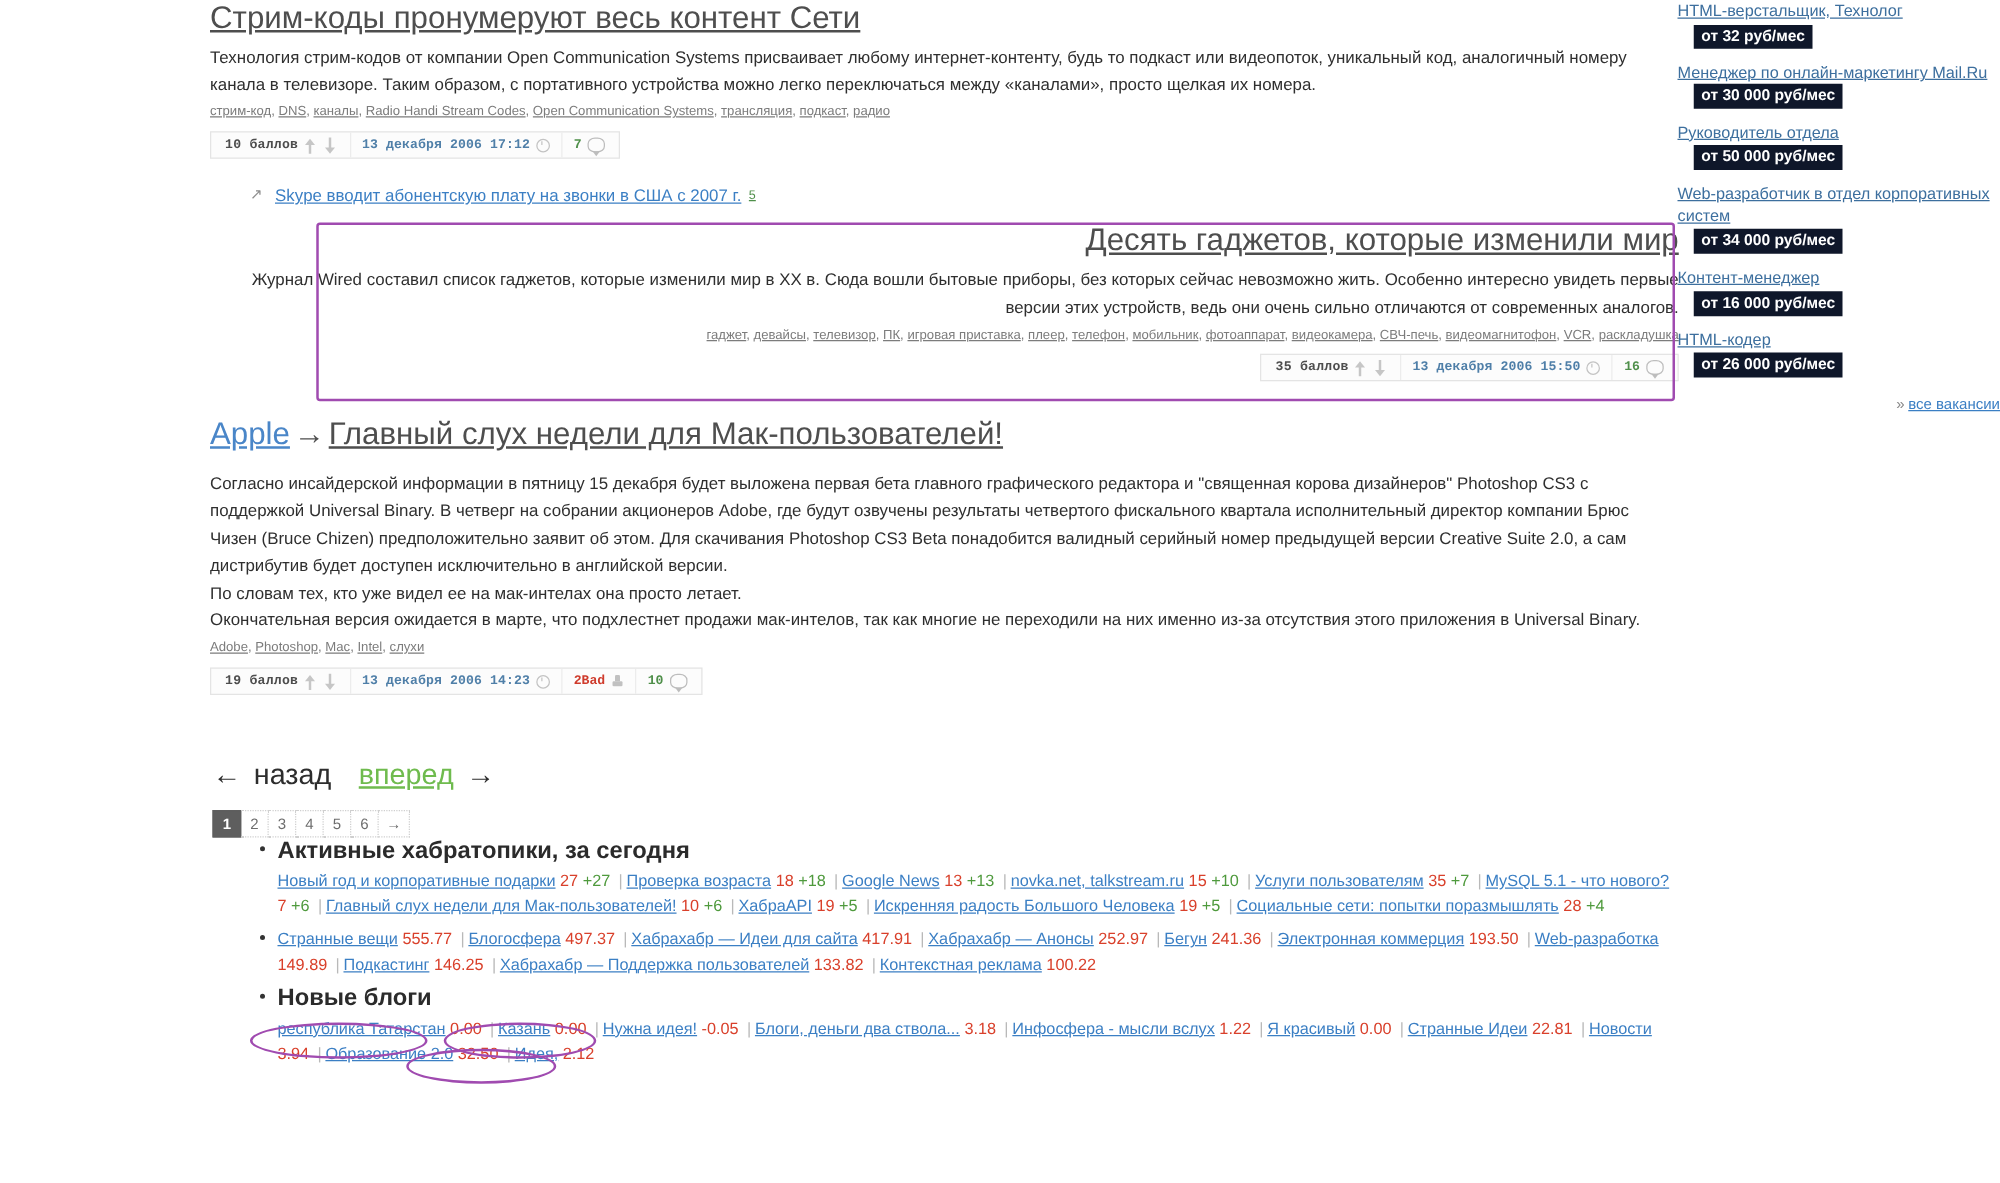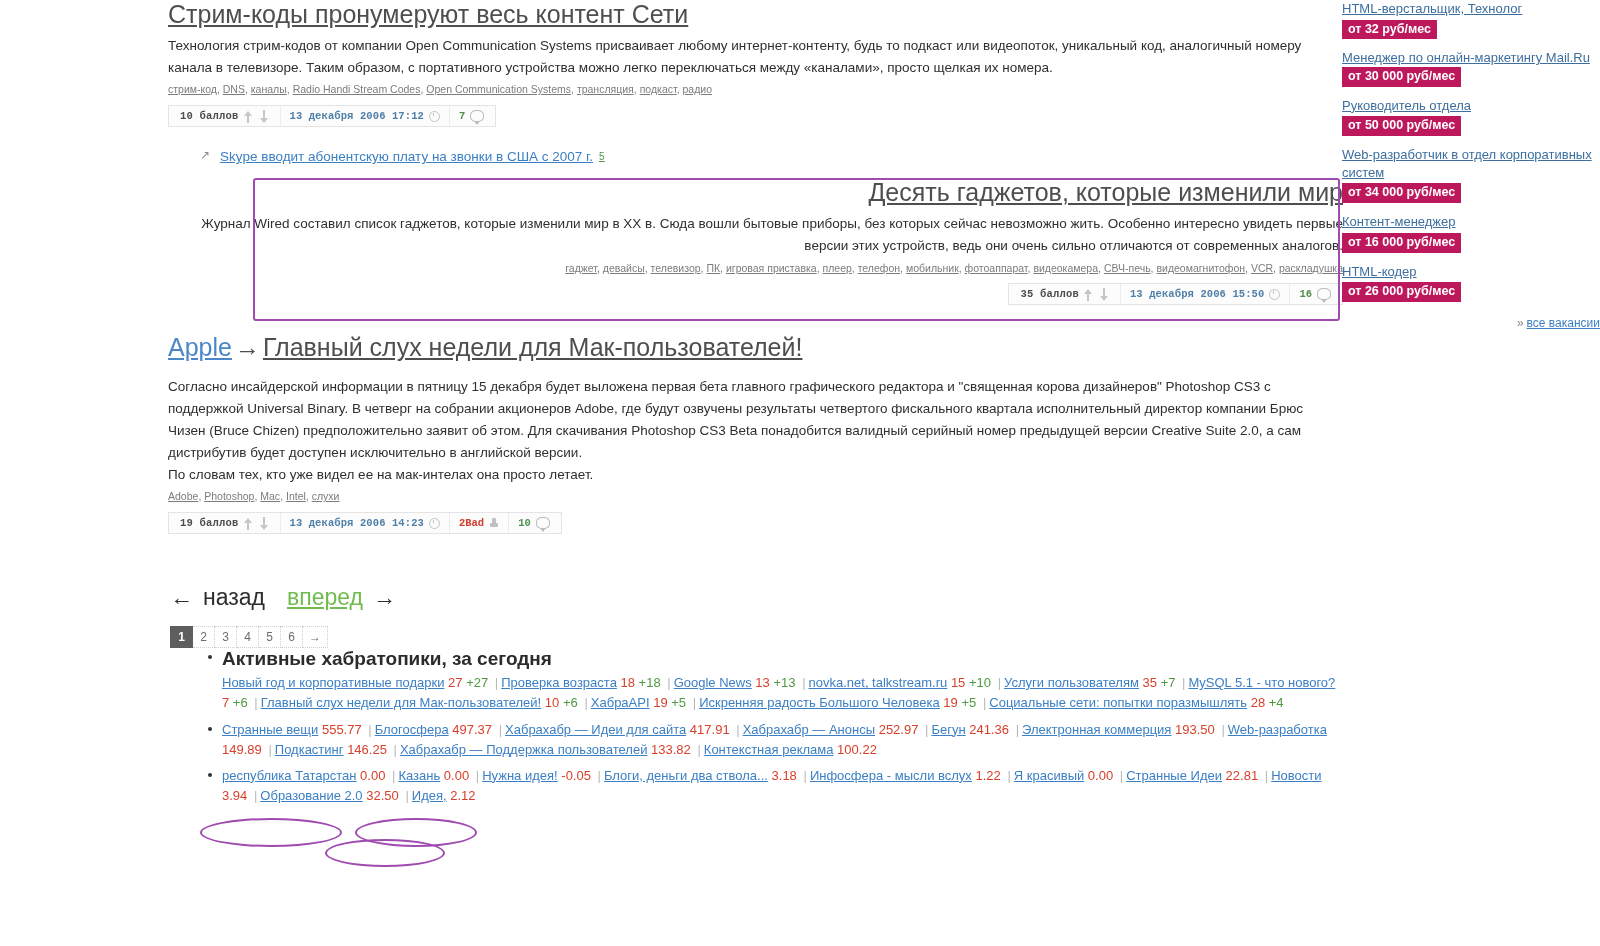--- a/index.html
+++ b/index.html
@@ -250,25 +250,25 @@
   }
   .job { margin-bottom: 10px; line-height: 1.35; }
   .job-title {
     color: #3d6f9e;
     text-decoration: underline;
     cursor: pointer;
     display: inline;
   }
   .job-sal {
     display: inline-block;
-    background: #be185d;
+    background: #0f172a;
     color: #ffffff;
     font-weight: bold;
     padding: 1px 6px 2px 6px;
-    margin-left: 0;
+    margin-left: 13px;
     white-space: nowrap;
     font-size: 12.5px;
   }
   .job .sal-block { margin-top: 2px; }
   .all-vac {
     text-align: right;
     margin-top: 14px;
     font-size: 12px;
     color: #3b7fc4;
   }
@@ -348,20 +348,21 @@
       </div>
     </div>
 
     <div class="post" style="margin-top:18px;">
       <div class="post-title" style="text-decoration:none;">
         <a class="blog-link">Apple</a><span class="arrow">→</span><a class="rest">Главный слух недели для Мак-пользователей!</a>
       </div>
       <div class="post-body" style="margin-top:14px;">
         <p>Согласно инсайдерской информации в пятницу 15 декабря будет выложена первая бета главного графического редактора и "священная корова дизайнеров" Photoshop CS3 с поддержкой Universal Binary. В четверг на собрании акционеров Adobe, где будут озвучены результаты четвертого фискального квартала исполнительный директор компании Брюс Чизен (Bruce Chizen) предположительно заявит об этом. Для скачивания Photoshop CS3 Beta понадобится валидный серийный номер предыдущей версии Creative Suite 2.0, а сам дистрибутив будет доступен исключительно в английской версии.</p>
         <p>По словам тех, кто уже видел ее на мак-интелах она просто летает.</p>
+        <p>Окончательная версия ожидается в марте, что подхлестнет продажи мак-интелов, так как многие не переходили на них именно из-за отсутствия этого приложения в Universal Binary.</p>
       </div>
       <div class="tags">
         <a>Adobe</a>, <a>Photoshop</a>, <a>Mac</a>, <a>Intel</a>, <a>слухи</a>
       </div>
       <div class="statbar">
         <div class="cell">
           <span class="score">19 баллов</span>
           <span class="vote-up"></span>
           <span class="vote-down"></span>
         </div>
@@ -403,20 +404,21 @@
 
     <ul class="blog-list">
       <li>
         <div class="blog-group-title">Активные хабратопики, за сегодня</div>
         <div class="blog-items" id="grp0"><a>Новый год и корпоративные подарки</a> <span class="v-red">27</span> <span class="v-green">+27</span> <span class="sep">|</span><a>Проверка возраста</a> <span class="v-red">18</span> <span class="v-green">+18</span> <span class="sep">|</span><a>Google News</a> <span class="v-red">13</span> <span class="v-green">+13</span> <span class="sep">|</span><a>novka.net, talkstream.ru</a> <span class="v-red">15</span> <span class="v-green">+10</span> <span class="sep">|</span><a>Услуги пользователям</a> <span class="v-red">35</span> <span class="v-green">+7</span> <span class="sep">|</span><a>MySQL 5.1 - что нового?</a> <span class="v-red">7</span> <span class="v-green">+6</span> <span class="sep">|</span><a>Главный слух недели для Мак-пользователей!</a> <span class="v-red">10</span> <span class="v-green">+6</span> <span class="sep">|</span><a>ХабраAPI</a> <span class="v-red">19</span> <span class="v-green">+5</span> <span class="sep">|</span><a>Искренняя радость Большого Человека</a> <span class="v-red">19</span> <span class="v-green">+5</span> <span class="sep">|</span><a>Социальные сети: попытки поразмышлять</a> <span class="v-red">28</span> <span class="v-green">+4</span> </div>
       </li>
       <li>
         <div class="blog-items" id="grp1"><a>Странные вещи</a> <span class="v-red">555.77</span> <span class="sep">|</span><a>Блогосфера</a> <span class="v-red">497.37</span> <span class="sep">|</span><a>Хабрахабр — Идеи для сайта</a> <span class="v-red">417.91</span> <span class="sep">|</span><a>Хабрахабр — Анонсы</a> <span class="v-red">252.97</span> <span class="sep">|</span><a>Бегун</a> <span class="v-red">241.36</span> <span class="sep">|</span><a>Электронная коммерция</a> <span class="v-red">193.50</span> <span class="sep">|</span><a>Web-разработка</a> <span class="v-red">149.89</span> <span class="sep">|</span><a>Подкастинг</a> <span class="v-red">146.25</span> <span class="sep">|</span><a>Хабрахабр — Поддержка пользователей</a> <span class="v-red">133.82</span> <span class="sep">|</span><a>Контекстная реклама</a> <span class="v-red">100.22</span> </div>
       </li>
       <li>
+        <div class="blog-group-title">Новые блоги</div>
         <div class="blog-items" id="grp2"><a>республика Татарстан</a> <span class="v-red">0.00</span> <span class="sep">|</span><a>Казань</a> <span class="v-red">0.00</span> <span class="sep">|</span><a>Нужна идея!</a> <span class="v-red">-0.05</span> <span class="sep">|</span><a>Блоги, деньги два ствола...</a> <span class="v-red">3.18</span> <span class="sep">|</span><a>Инфосфера - мысли вслух</a> <span class="v-red">1.22</span> <span class="sep">|</span><a>Я красивый</a> <span class="v-red">0.00</span> <span class="sep">|</span><a>Странные Идеи</a> <span class="v-red">22.81</span> <span class="sep">|</span><a>Новости</a> <span class="v-red">3.94</span> <span class="sep">|</span><a>Образование 2.0</a> <span class="v-red">32.50</span> <span class="sep">|</span><a>Идея,</a> <span class="v-red">2.12</span> </div>
       </li>
     </ul>
   </div>
 
   <div class="sidebar">
     <div class="job">
       <a class="job-title">HTML-верстальщик, Технолог</a>
       <div class="sal-block"><span class="job-sal">от 32 руб/мес</span></div>
     </div>

